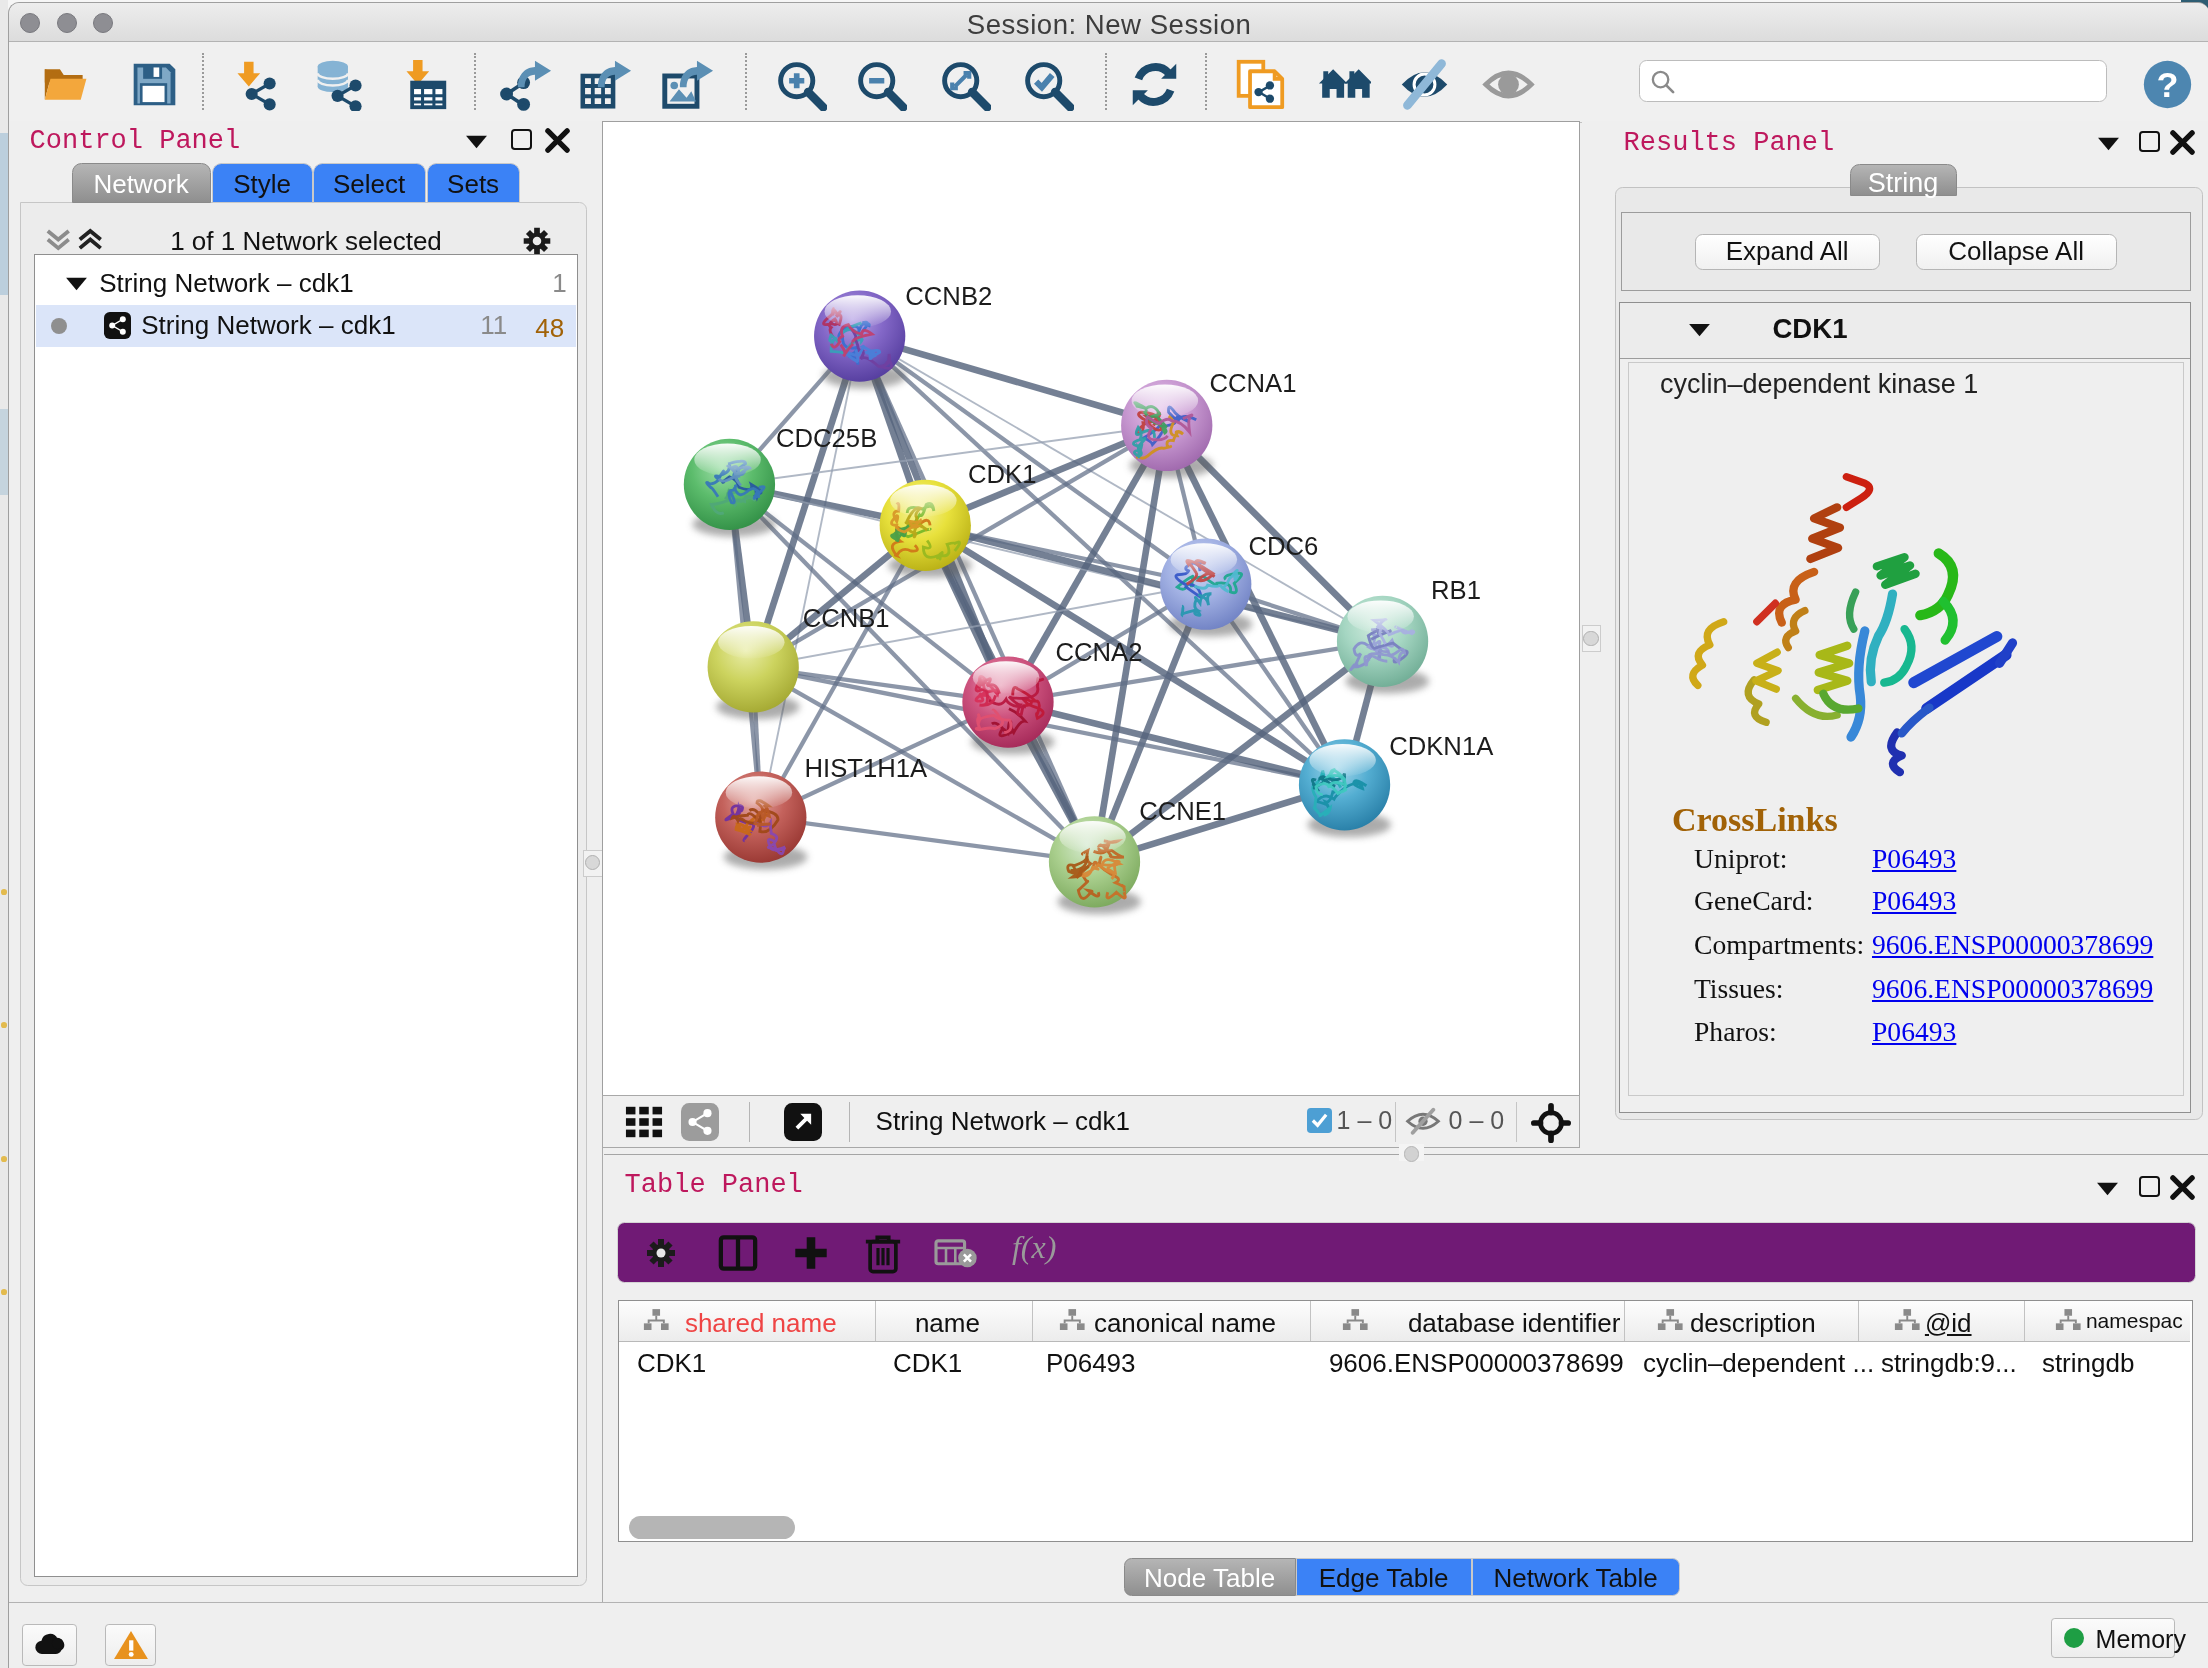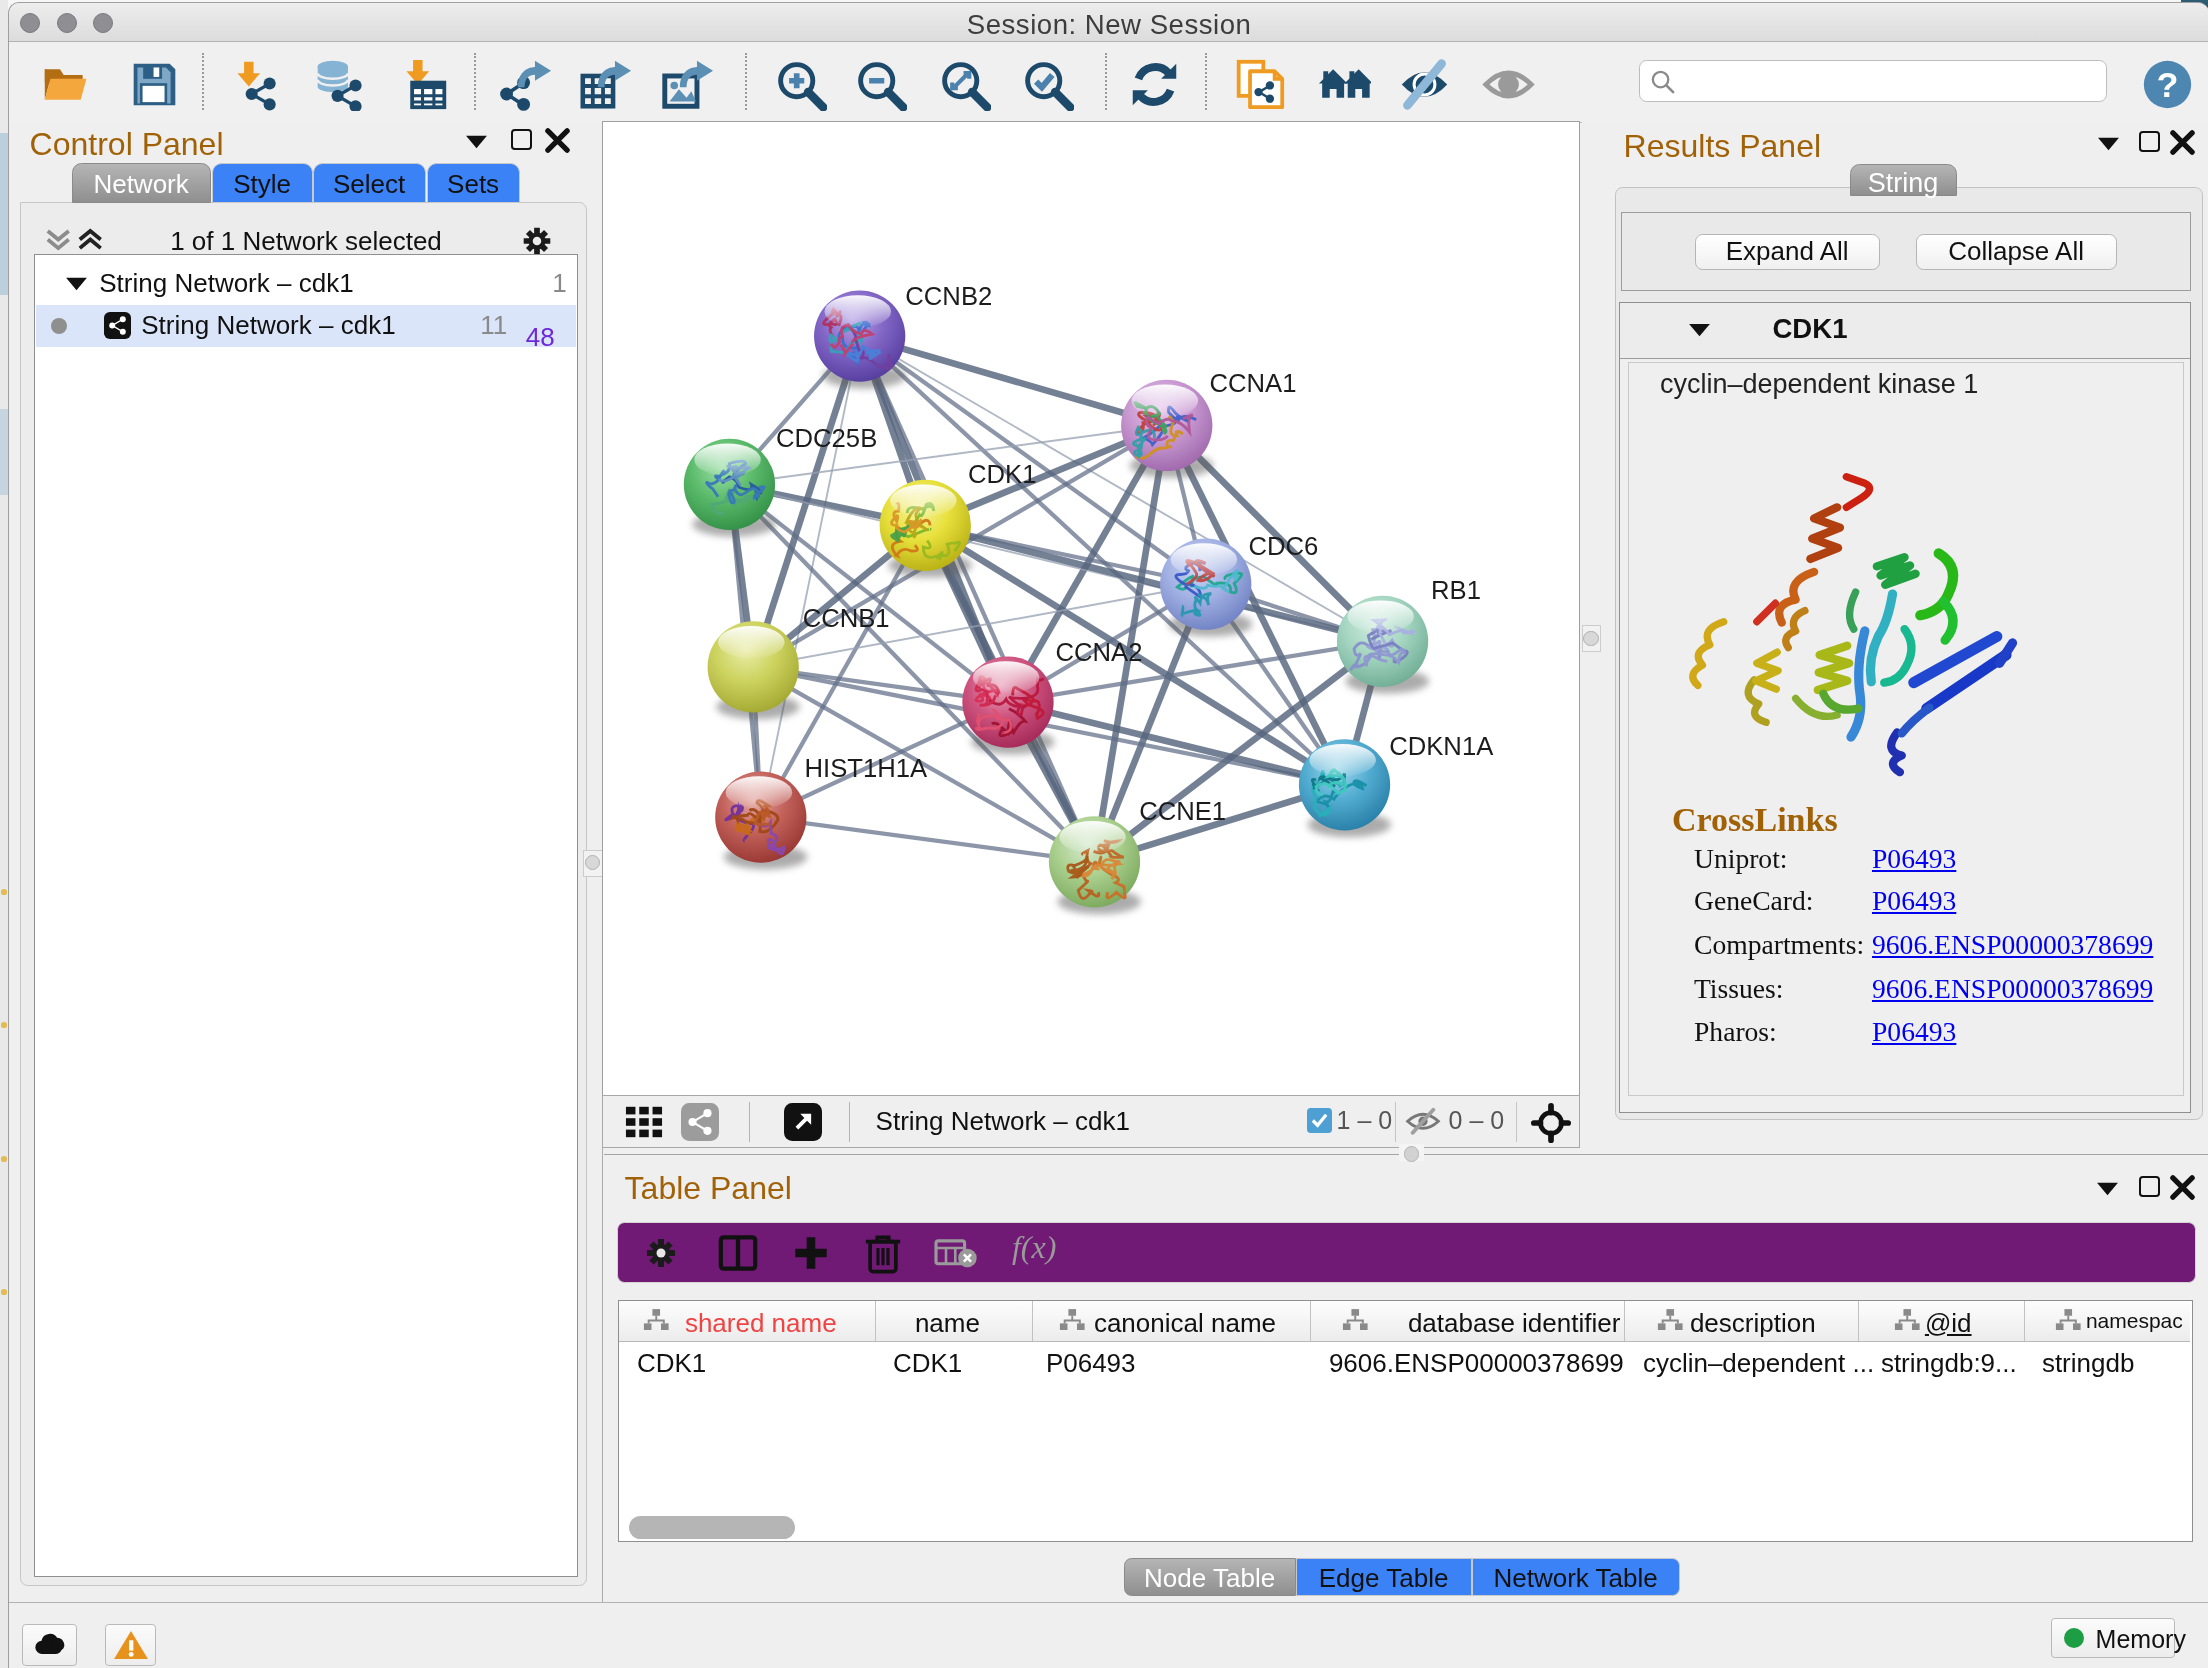--- a/index.html
+++ b/index.html
@@ -19,21 +19,21 @@
     font-size:27.6px;font-weight:normal;color:#3d3d3d;letter-spacing:0.5px;}
   
   #toolbar{position:absolute;left:0;top:39px;width:2201px;height:80px;
     background:#f0f0f0;border-bottom:1px solid #c2c2c2;}
   #toolbar svg{position:absolute;top:12.4px;}
   .tsep{position:absolute;top:11.4px;height:57px;width:0;
     border-left:2.9px dotted #9a9a9a;}
   #searchbox{position:absolute;left:1630px;top:18px;width:468px;height:42px;
     background:#fff;border:1.9px solid #bcbcbc;border-radius:7.6px;box-sizing:border-box;}
   
-  .ptitle{font-size:32px;color:#a16207;}
+  .ptitle{font-size:27px;color:#be185d;font-family:Liberation Mono, monospace;}
   
   #cpanel{position:absolute;left:0;top:118px;width:594px;height:1483px;
     background:#efefef;border-right:1.9px solid #ababab;box-sizing:border-box;}
   .tab{position:absolute;z-index:3;box-sizing:border-box;text-align:center;
     font-size:26px;color:#111;background:#3b82f6;border:1px solid #c9c9c9;
     border-radius:9.5px 9.5px 0 0;}
   .tabsel{background:linear-gradient(#b5b5b5,#8f8f8f);color:#fff;border-color:#8a8a8a;}
   #cbox{position:absolute;left:11.4px;top:81px;width:567px;height:1384px;
     background:#ececec;border:1px solid #c6c6c6;border-radius:0 7.6px 7.6px 7.6px;box-sizing:border-box;}
   #treebox{position:absolute;left:13.3px;top:51px;width:544px;height:1323px;
@@ -296,21 +296,21 @@
             <g fill="#fff">
                 <circle cx="19.5" cy="7.5" r="3.1"></circle>
                 <circle cx="8.5" cy="14" r="3.1"></circle>
                 <circle cx="19.5" cy="20.5" r="3.1"></circle>
             <path d="M19 6.9 L8 13.4 l1 1.2 11-6.5 z"></path>
                 <path d="M8 14.6 l11 6.5 1-1.2 -11-6.5 z"></path>
               </g>
           </svg>
           <div class="abs" style="left:105px;top:4.8px;font-size:26px;color:#111;">String Network – cdk1</div>
           <div class="abs" style="left:433px;top:4.8px;width:38px;text-align:right;font-size:26px;color:#8a8a8a;">11</div>
-          <div class="abs" style="left:480px;top:17px;width:48px;text-align:center;font-size:26px;color:#6d28d9;">48</div>
+          <div class="abs" style="left:480px;top:8px;width:48px;text-align:right;font-size:26px;color:#a16207;">48</div>
         </div>
       </div>
     </div>
 
     <div class="abs" style="left:574px;top:729px;width:19px;height:25px;background:#f2f2f2;border:1px solid #ccc;"></div>
     <div class="abs" style="left:576px;top:734px;width:13.3px;height:13.3px;border-radius:50%;background:#d8d8d8;border:1px solid #b0b0b0;"></div>
   </div>
   <div id="canvas">
       <svg width="983" height="972" viewBox="0 0 1034 1022" style="position:absolute;left:0;top:0">
 <defs>

